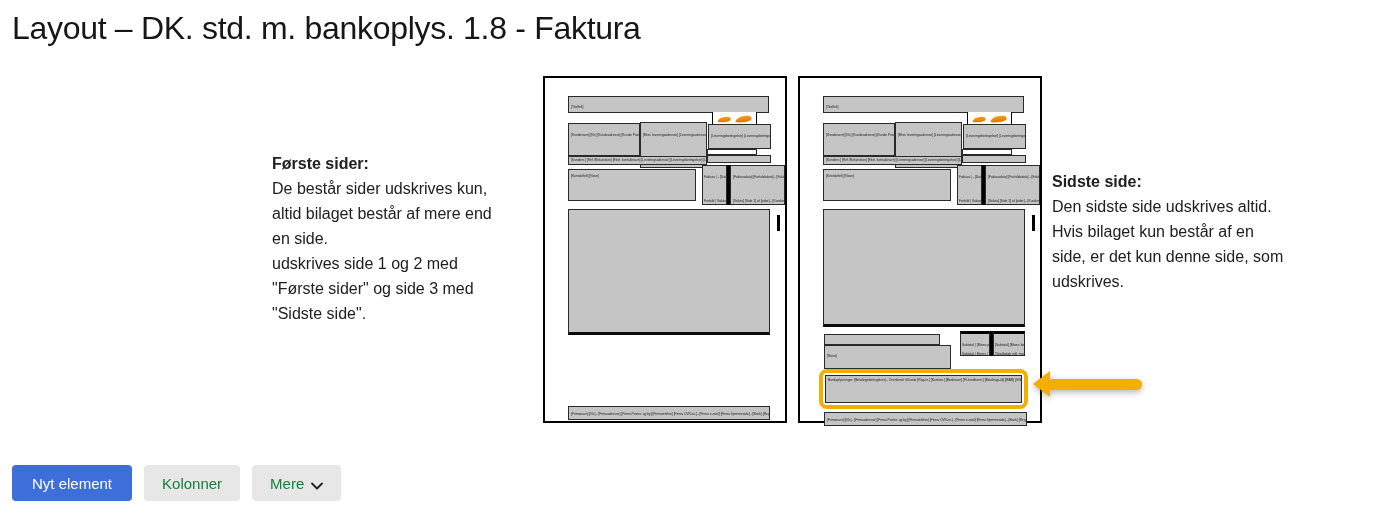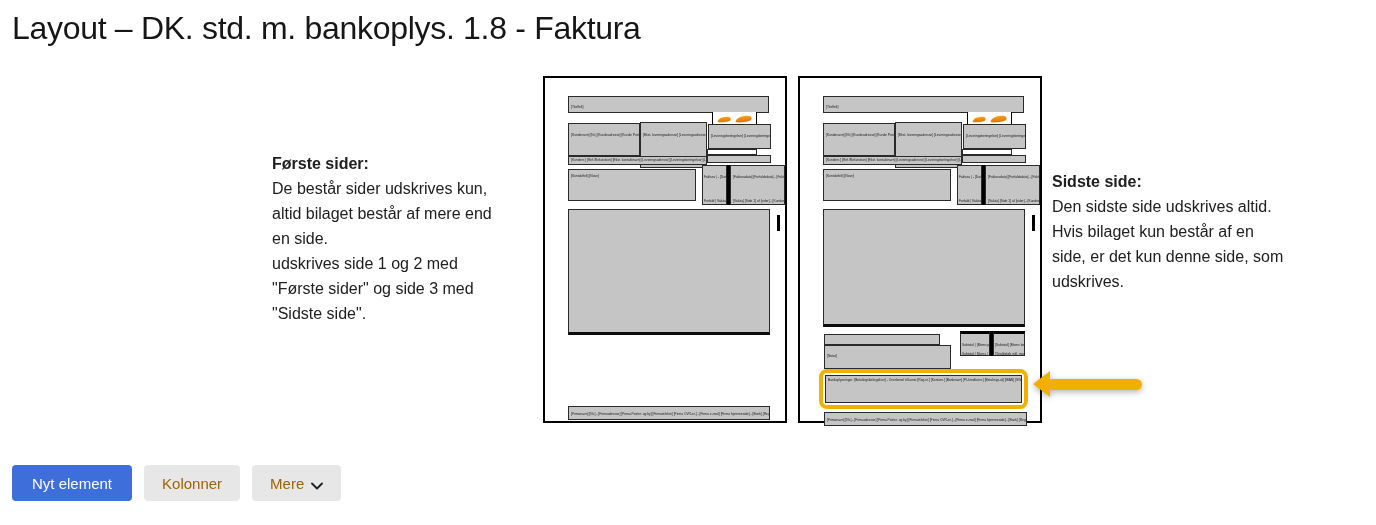--- a/index.html
+++ b/index.html
@@ -49,21 +49,21 @@
          filter:drop-shadow(0 2px 3px rgba(0,0,0,0.30));z-index:7;}
   .arrow-head{position:absolute;left:0;top:0;width:0;height:0;
               border-top:13px solid transparent;border-bottom:13px solid transparent;
               border-right:17px solid var(--highlight_gold);}
   .arrow-shaft{position:absolute;left:14px;top:8px;width:95px;height:11px;
                background:var(--highlight_gold);border-radius:6px;}
 
   
   .toolbar{position:absolute;left:12px;top:465px;display:flex;gap:12px;}
   .toolbar button{height:36px;border:none;border-radius:4px;background:var(--button_gray);
-                  color:#a16207;font-size:15px;font-family:"Liberation Sans",sans-serif;
+                  color:#15803d;font-size:15px;font-family:"Liberation Sans",sans-serif;
                   padding:0 18px;display:flex;align-items:center;gap:7px;cursor:pointer;white-space:nowrap;}
   .toolbar button.primary{background:var(--accent_blue);color:#fff;padding:0 20px;}
   .chevron{display:inline-block;margin-top:2px;}
 </style>
 </head>
 <body>
 
 <h1 class="page-title">Layout – DK. std. m. bankoplys. 1.8 - Faktura</h1>
 
 <div class="note" id="note-first">

